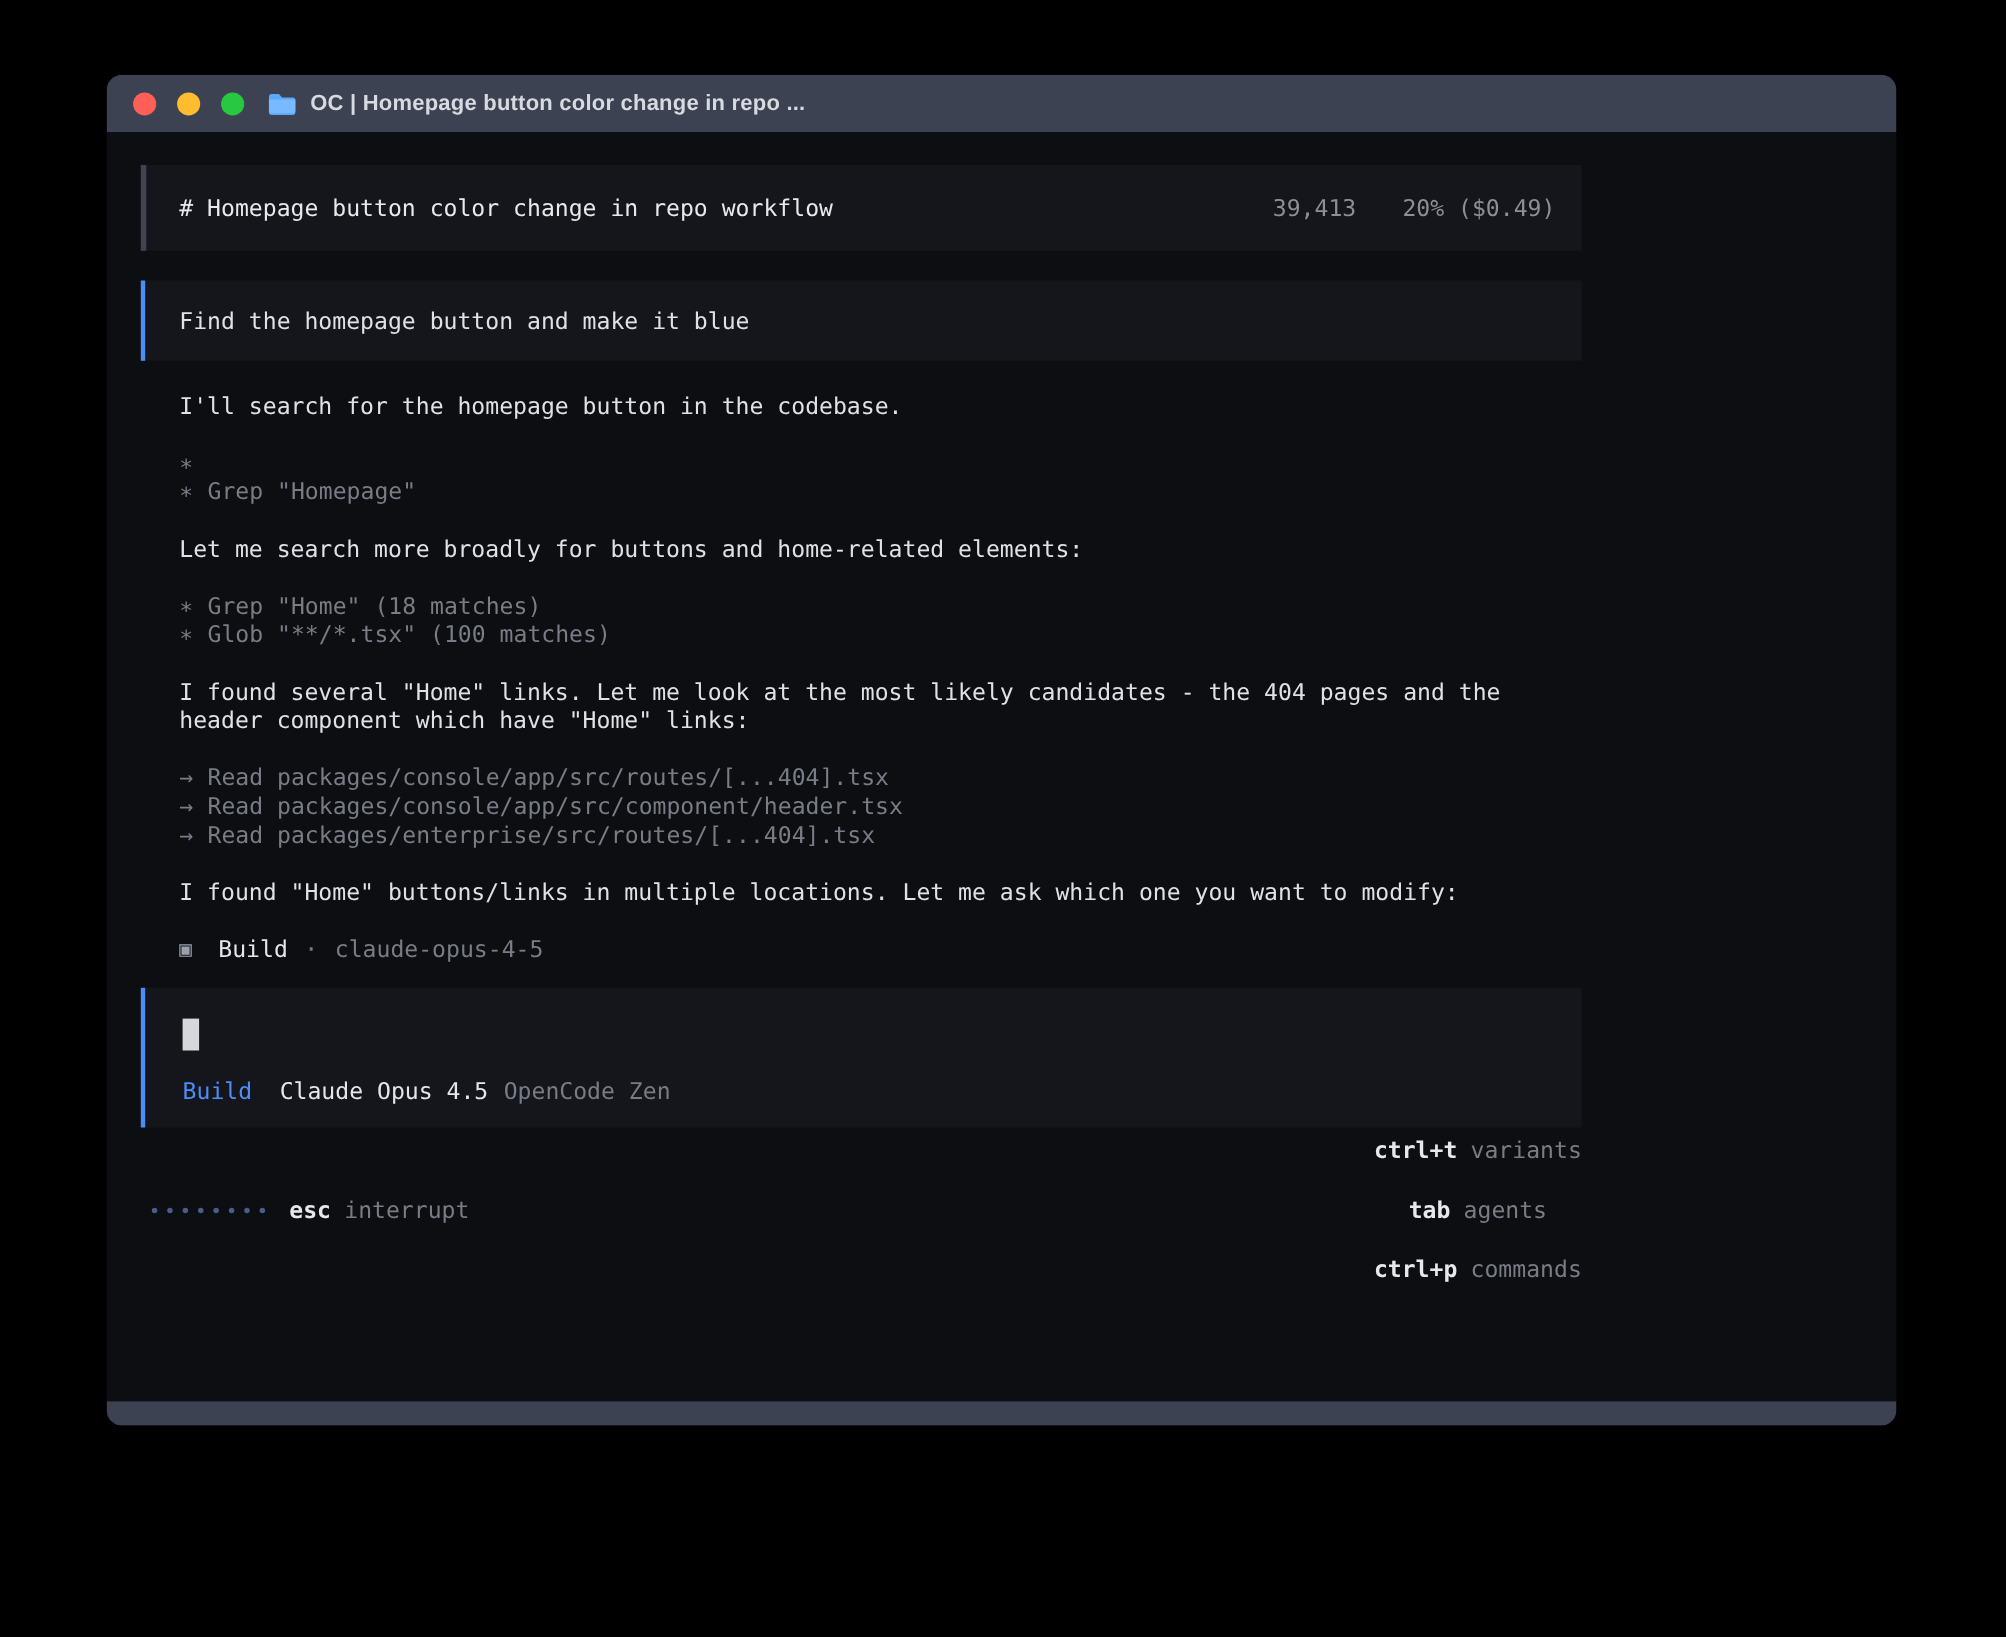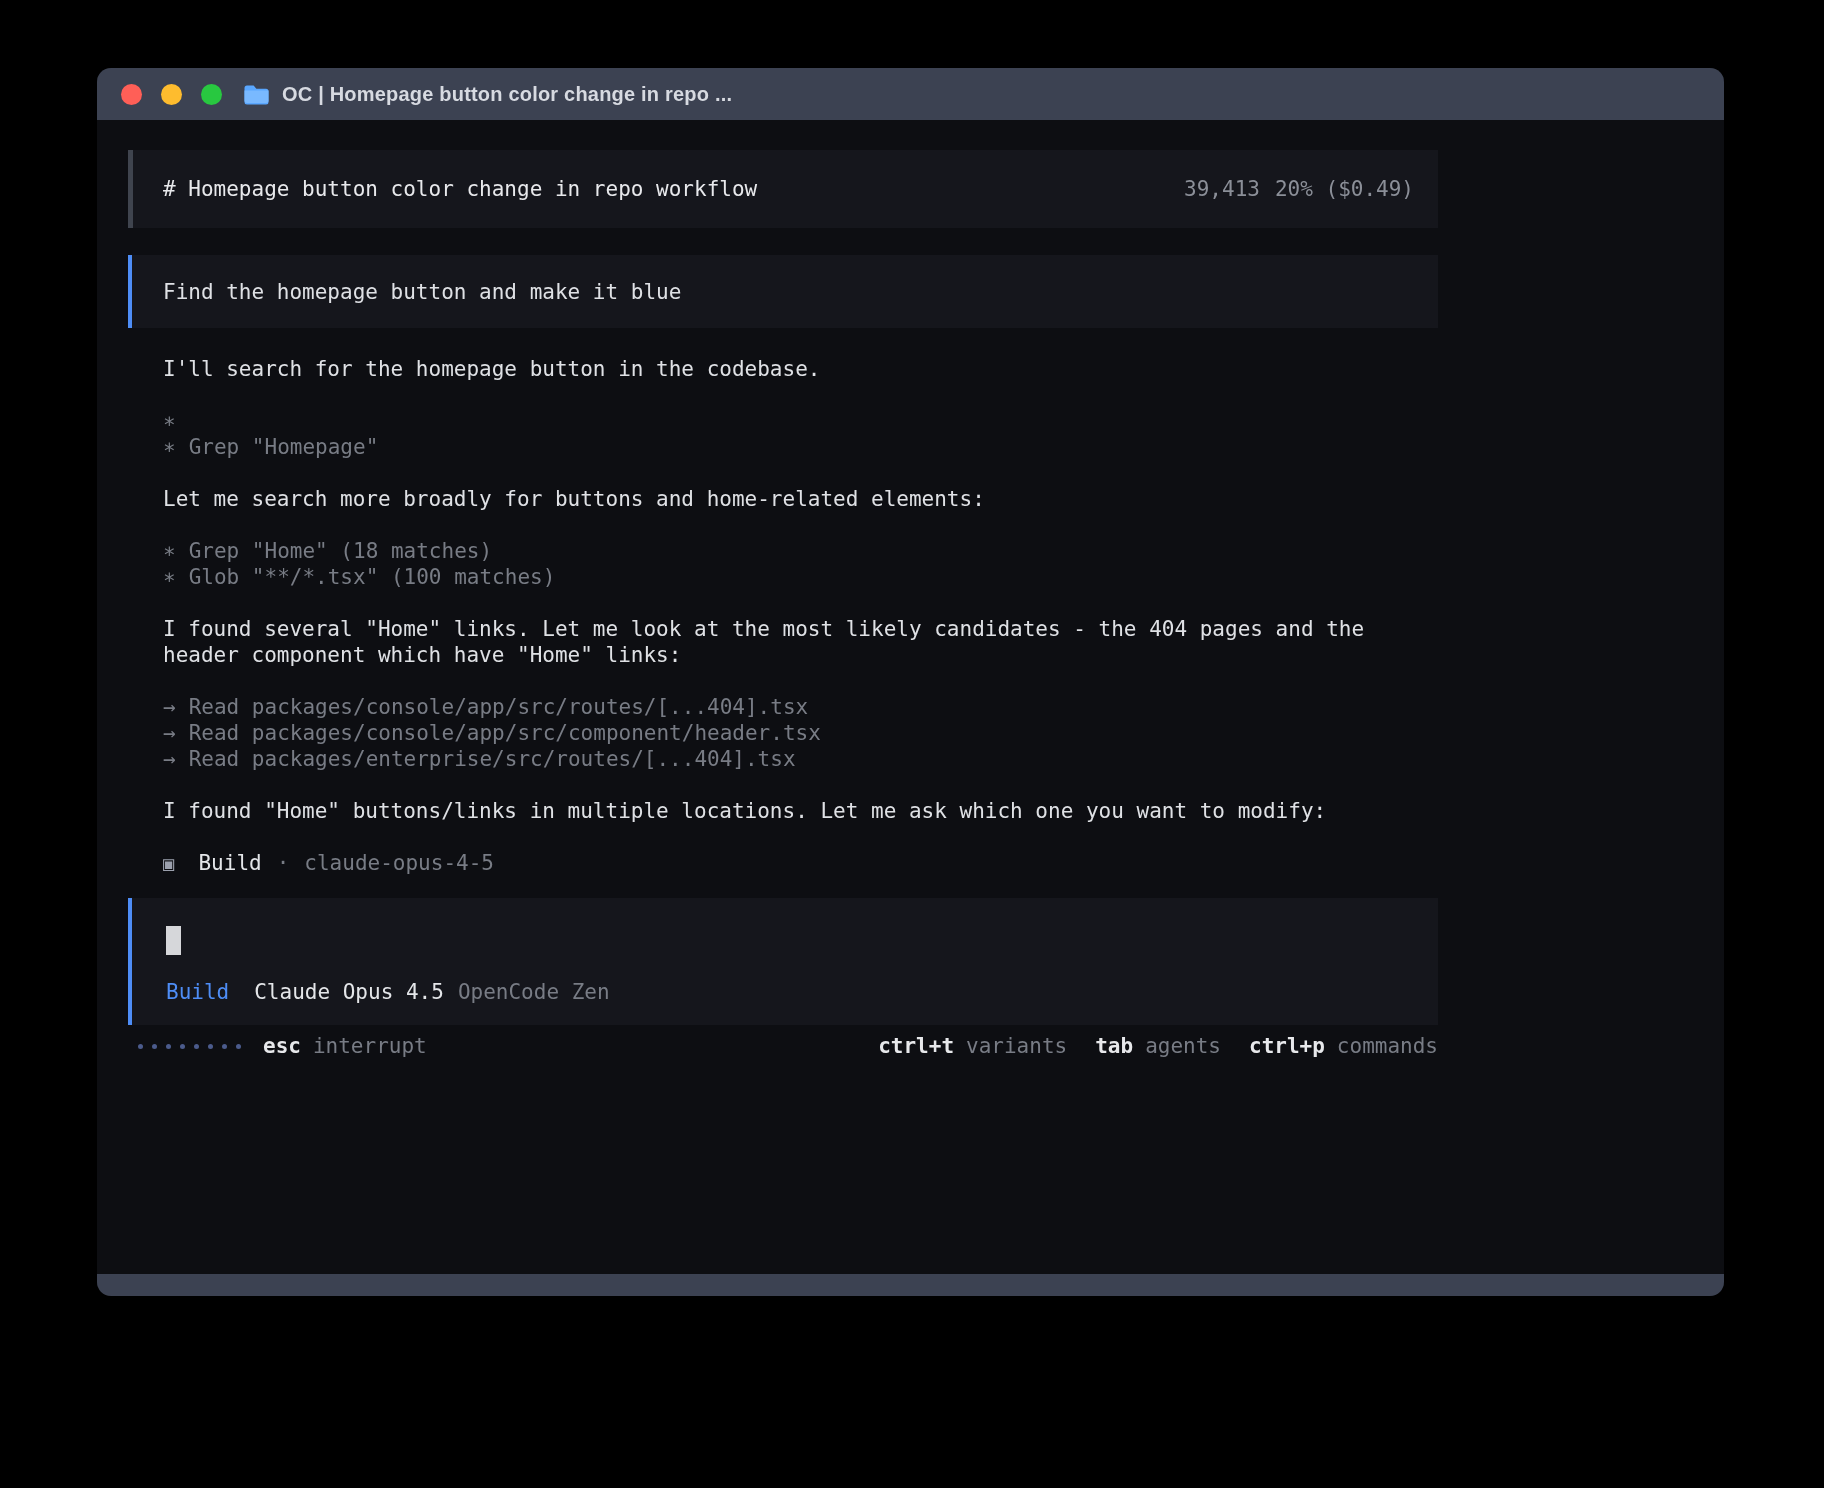--- a/index.html
+++ b/index.html
@@ -32,21 +32,21 @@
   
   .content {
     padding:30px 0 0 31px; font-size:21px; line-height:26px; color:#dfe1e5;
   }
 
   .header-block {
     width:1310px; height:78px; background:#15161c; border-left:5px solid #3f444e;
     display:flex; align-items:center; padding:0 24px 0 30px; margin-bottom:27px;
   }
   .header-title { font-weight:normal; color:#e8e9ec; white-space:pre; }
-  .header-stats { margin-left:auto; display:flex; gap:15px; color:#8b8f98; white-space:pre; }
+  .header-stats { margin-left:auto; display:flex; gap:42px; color:#8b8f98; white-space:pre; }
 
   .user-block {
     width:1310px; height:73px; background:#15161c; border-left:4px solid #4e8df6;
     display:flex; align-items:center; padding-left:31px; margin-bottom:28px;
   }
 
   .para { margin:0 0 26px 35px; width:1275px; }
   .tool-group { margin:0 0 26px 35px; width:1275px; color:#787c85; }
   .tool-line { display:flex; gap:13px; white-space:pre; }
 
@@ -66,21 +66,21 @@
   .mode-name { color:#4e8df6; margin-right:25px; }
   .mode-model { color:#e4e6e9; margin-right:14px; }
   .mode-provider { color:#787c85; }
 
   .statusbar { width:1310px; display:flex; align-items:center; white-space:pre; }
   .dots { display:flex; gap:9px; margin-left:10px; margin-right:22px; align-items:center; }
   .dot { width:5px; height:5px; border-radius:50%; background:#4b5b8c; }
   .sb-key { font-weight:bold; color:#e7e8eb; }
   .sb-label { color:#787c85; }
   .sb-left { display:flex; gap:12px; align-items:center; }
-  .sb-right { margin-left:auto; display:flex; gap:28px; align-items:center; }
+  .sb-right { margin-left:auto; display:flex; gap:28px; align-items:center;flex-direction:column; }
   .hint { display:flex; gap:12px; align-items:center; }
 </style>
 </head>
 <body>
 
 <div class="window">
 
   <div class="titlebar">
     <span class="light red"></span>
     <span class="light yellow"></span>

